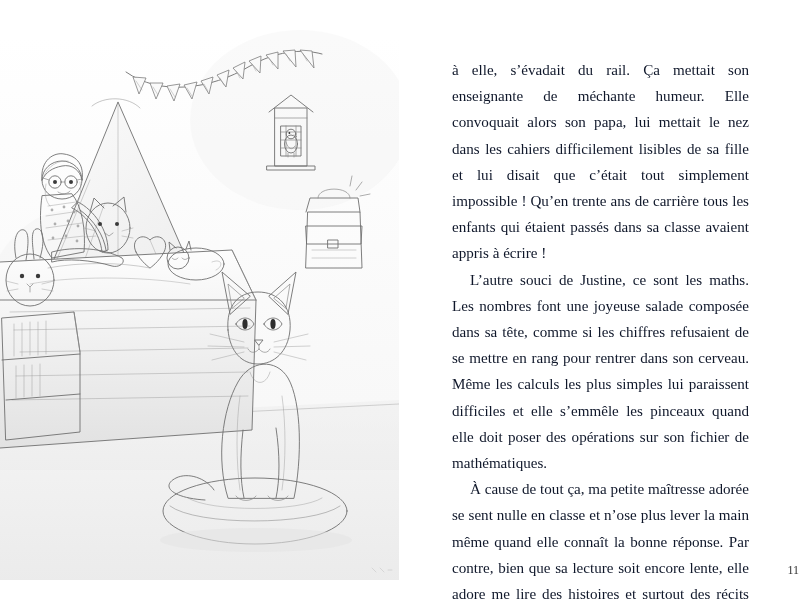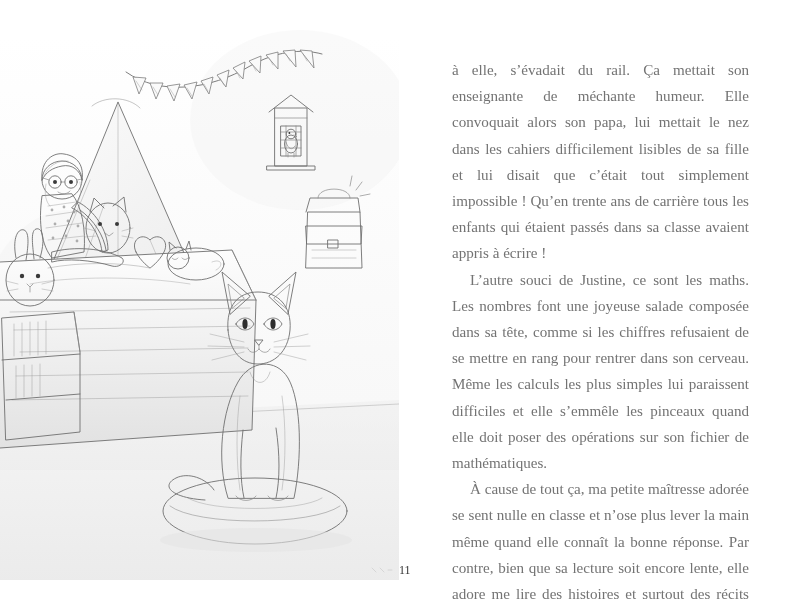--- a/index.html
+++ b/index.html
@@ -58,34 +58,34 @@
   #text-column {
     position: absolute;
     left: 53px;
     top: 57px;
     width: 297px;
   }
   #text-column p {
     margin: 0;
     font-size: 15.1px;
     line-height: 26.2px;
-    color: #737373;
+    color: #0f172a;
     text-align: justify;
     text-justify: inter-word;
     font-family: "Liberation Serif", serif;
   }
   #text-column p.indent {
     text-indent: 18px;
   }
   #right-page-folio {
     position: absolute;
     bottom: 23px;
     left: 0;
     width: 400px;
-    text-align: left;
+    text-align: right;
     font-size: 12px;
     color: #333;
     font-family: "Liberation Serif", serif;
   }
   .fine {
     stroke: #6f6f6f;
     fill: none;
     stroke-width: 0.9;
     stroke-linecap: round;
     stroke-linejoin: round;

